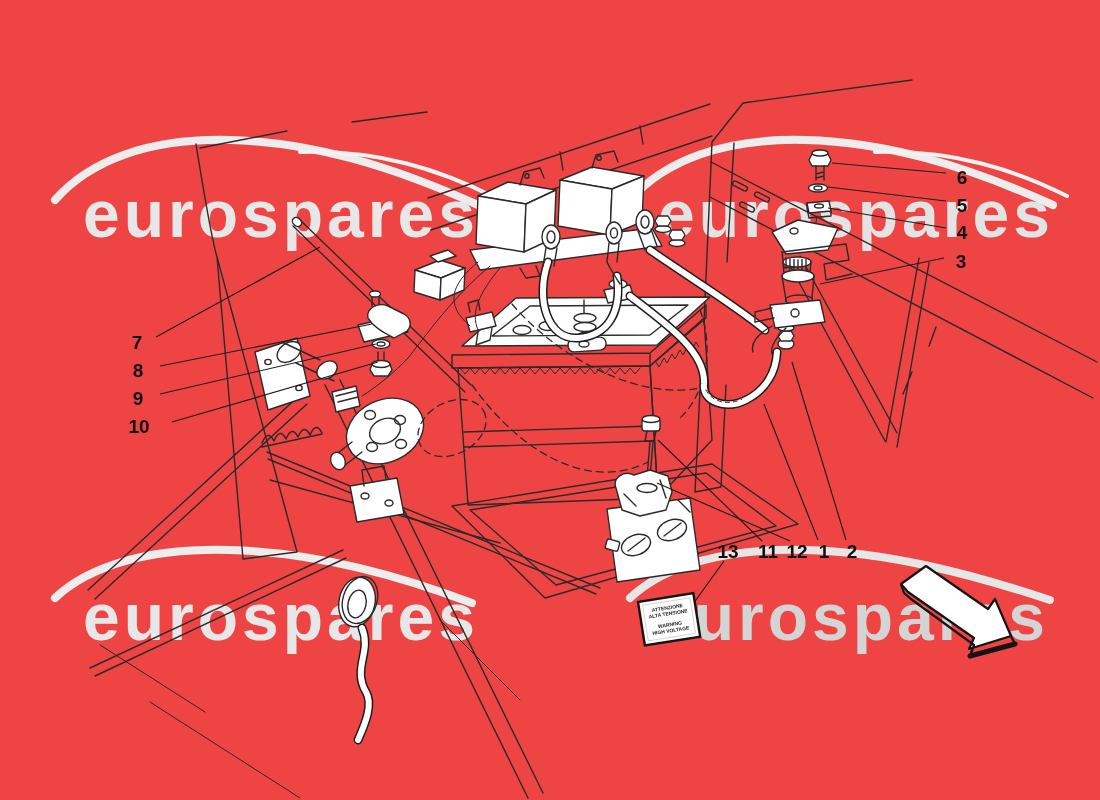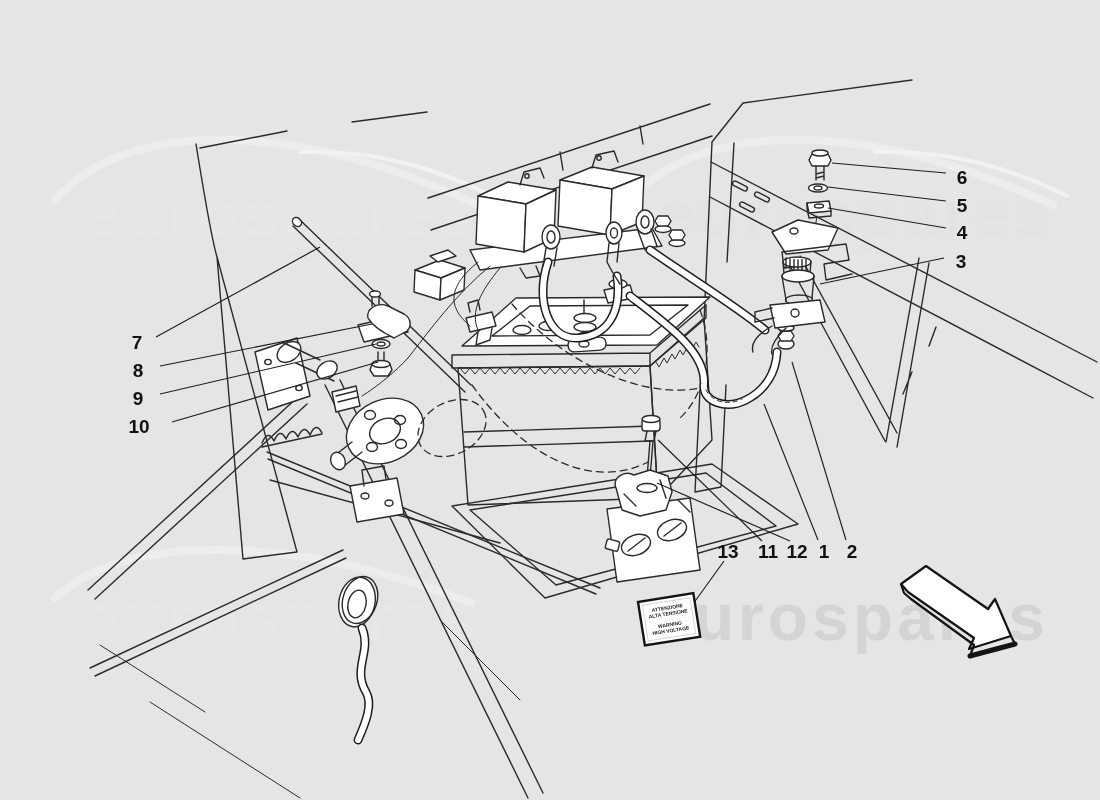--- a/index.html
+++ b/index.html
@@ -1,17 +1,17 @@
 <!DOCTYPE html>
 <html style="--line: #2a2a2a; --label: #111111;"><head>
 <meta charset="utf-8">
 <style>
   html,body{margin:0;padding:0;background:#ffffff;}
   #stage{
-    position:relative;width:1100px;height:800px;background:#e5e5e5;overflow:hidden;
+    position:relative;width:1100px;height:800px;background:#ef4444;overflow:hidden;
     font-family:"Liberation Sans", sans-serif;
   }
   svg{position:absolute;left:0;top:0;}
   .ln{stroke:var(--line,#2a2a2a);stroke-width:1.4;fill:none;stroke-linecap:round;stroke-linejoin:round;}
   .lnthin{stroke:var(--line,#2a2a2a);stroke-width:1;fill:none;stroke-linecap:round;}
   .lnw{stroke:var(--line,#2a2a2a);stroke-width:1.4;fill:#ffffff;stroke-linejoin:round;}
   .dash{stroke:var(--line,#2a2a2a);stroke-width:1.3;fill:none;stroke-dasharray:7 5;stroke-linecap:round;}
   .tube-o{stroke:#1d1d1d;stroke-width:9;fill:none;stroke-linecap:round;}
   .tube-i{stroke:#ffffff;stroke-width:6;fill:none;stroke-linecap:round;}
   .leader{stroke:#1d1d1d;stroke-width:1.15;fill:none;}

